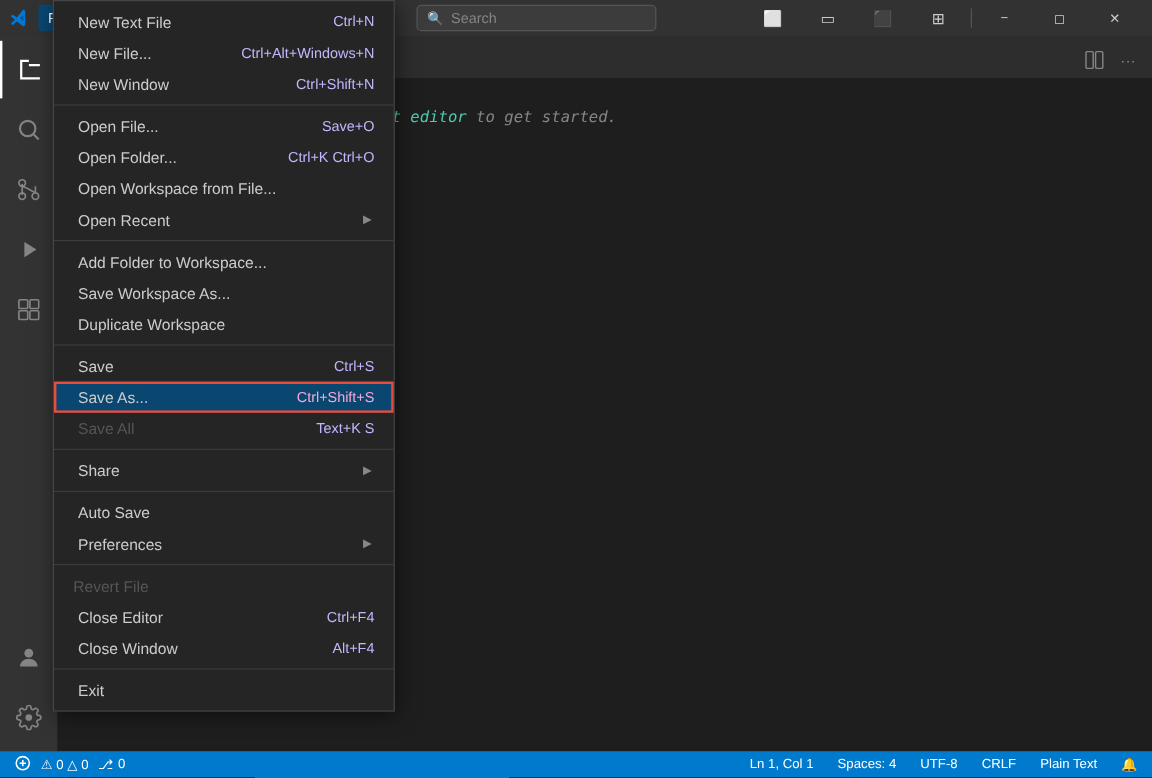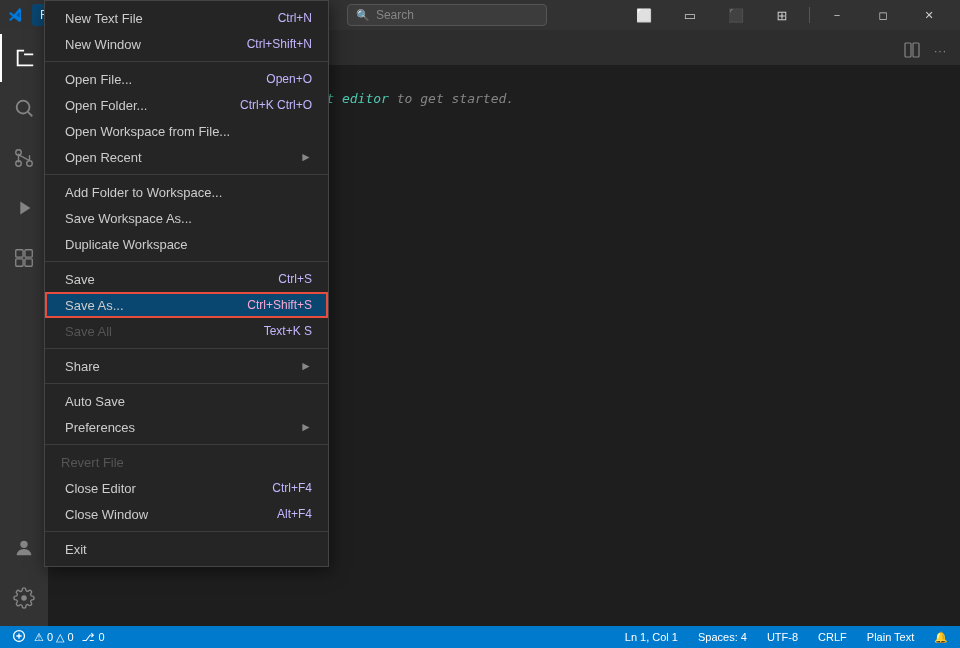--- a/index.html
+++ b/index.html
@@ -371,27 +371,31 @@
     </div>
   </div>
 </div>
 
 <div class="file-menu">
   <div class="file-menu-item">
     <span>New Text File</span>
     <span class="menu-shortcut">Ctrl+N</span>
   </div>
   <div class="file-menu-item">
+    <span>New File...</span>
+    <span class="menu-shortcut">Ctrl+Alt+Windows+N</span>
+  </div>
+  <div class="file-menu-item">
     <span>New Window</span>
     <span class="menu-shortcut">Ctrl+Shift+N</span>
   </div>
   <div class="menu-separator"></div>
   <div class="file-menu-item">
     <span>Open File...</span>
-    <span class="menu-shortcut">Open+O</span>
+    <span class="menu-shortcut">Save+O</span>
   </div>
   <div class="file-menu-item">
     <span>Open Folder...</span>
     <span class="menu-shortcut">Ctrl+K Ctrl+O</span>
   </div>
   <div class="file-menu-item">
     <span>Open Workspace from File...</span>
     <span class="menu-shortcut"></span>
   </div>
   <div class="file-menu-item">

